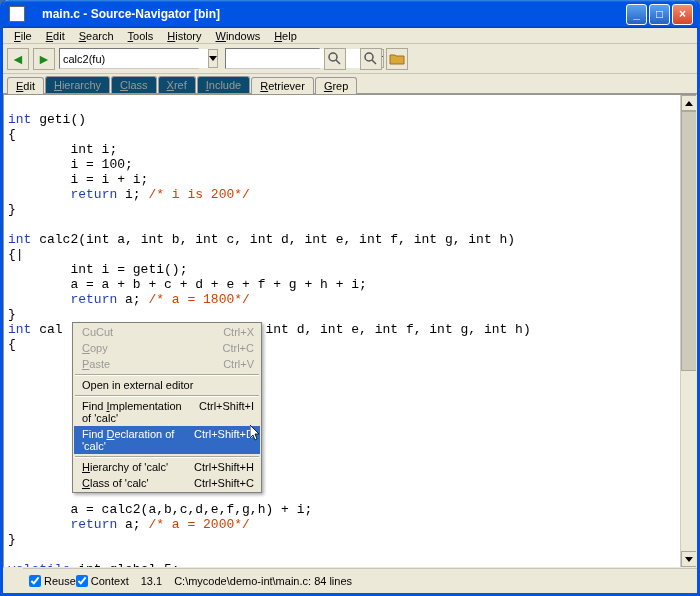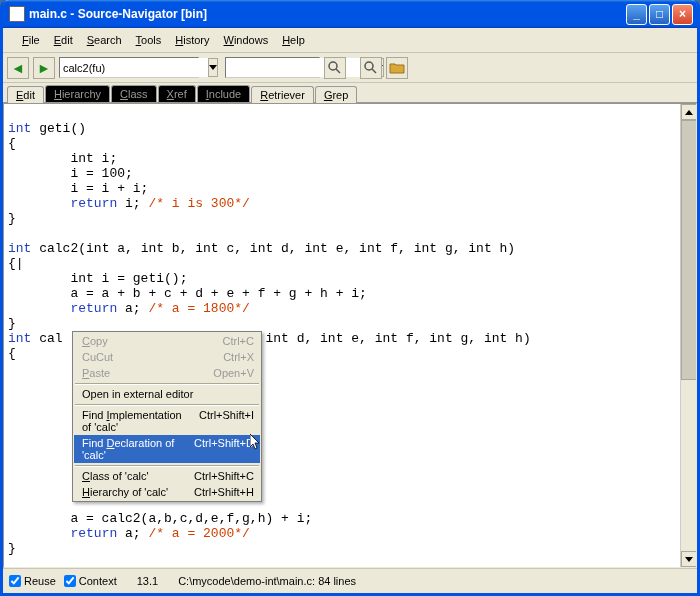--- a/index.html
+++ b/index.html
@@ -24,35 +24,35 @@
   height: 28px;
   background: linear-gradient(to bottom, #3c8cde 0%, #0054e3 8%, #0054e3 92%, #003db7 100%);
   display: flex; align-items: center;
   padding: 0 4px 0 6px;
   border-radius: 6px 6px 0 0;
 }
 .titlebar-icon {
   width: 16px; height: 16px; margin-right: 4px;
   background: #fff; border: 1px solid #666;
 }
-.titlebar-text { color: #fff; font-weight: bold; font-size: 12px; flex: 1; }
+.titlebar-text { color: #fff; font-weight: bold; font-size: 12px; flex: 1; margin-left: 13px; }
 .titlebar-btns { display: flex; gap: 2px; }
 .tb-btn {
   width: 21px; height: 21px;
   border: 1px solid #fff; border-radius: 3px;
   display: flex; align-items: center; justify-content: center;
   color: #fff; font-weight: bold; font-size: 12px;
   font-family: "Segoe UI", sans-serif;
 }
 .tb-min, .tb-max { background: linear-gradient(to bottom, #5aa3f3, #2363c2); }
 .tb-close { background: linear-gradient(to bottom, #f58d6f, #d6452b); }
 .menubar {
-  height: 25px; background: #ece9d8;
+  height: 16px; background: #ece9d8;
   display: flex; align-items: center;
-  padding: 0 12px;
+  padding: 0 4px;
   border-bottom: 1px solid #c7c5b8;
 }
 .menu-item { padding: 2px 7px; cursor: default; }
 .menu-item u { text-decoration: underline; }
 .toolbar {
   height: 30px; background: #ece9d8;
   display: flex; align-items: center;
   padding: 2px 4px; gap: 4px;
   border-bottom: 1px solid #c7c5b8;
 }
@@ -81,21 +81,21 @@
 .search-icon svg, .folder-icon svg { width: 16px; height: 16px; }
 .tabbar {
   height: 20px; background: #ece9d8;
   display: flex; align-items: flex-end;
   padding: 0 4px;
   border-bottom: 1px solid #999;
 }
 .tab {
   padding: 2px 8px; margin-right: 1px;
   border: 1px solid #999; border-bottom: none;
-  background: #000000; color: #999;
+  background: #0c4a6e; color: #999;
   border-radius: 3px 3px 0 0;
 }
 .tab.active { background: #ece9d8; color: #000; position: relative; top: 1px; }
 .tab u { text-decoration: underline; }
 .editor {
   flex: 1; background: #fff;
   overflow: hidden; position: relative;
   border: 1px inset #ece9d8;
 }
 .code {
@@ -133,21 +133,21 @@
   position: absolute;
   left: 246px; top: 330px;
   z-index: 20;
   width: 12px; height: 18px;
   pointer-events: none;
 }
 .statusbar {
   height: 20px; background: #ece9d8;
   border-top: 1px solid #c7c5b8;
   display: flex; align-items: center;
-  padding: 12px 6px; gap: 8px;
+  padding: 12px 6px;  margin-left: 20px;
 }
 .status-check { display: flex; align-items: center; gap: 3px; }
 .status-check input { width: 12px; height: 12px; }
 .status-text { margin-left: 12px; }
 .vscroll {
   position: absolute; right: 0; top: 0; bottom: 0;
   width: 16px; background: #ece9d8;
   border-left: 1px solid #ccc;
 }
 .vscroll-btn {
@@ -237,21 +237,21 @@
       <div class="tab active"><u>G</u>rep</div>
     </div>
 
   <div class="editor">
     <div class="code" id="code">
 <span class="kw">int </span><span class="fn">geti</span><span class="plain">()</span>
 <span class="plain">{</span>
 <span class="plain">        int i;</span>
 <span class="plain">        i = 100;</span>
 <span class="plain">        i = i + i;</span>
-<span class="plain">        </span><span class="kw">return</span><span class="plain"> i; </span><span class="cm">/* i is 300*/</span>
+<span class="plain">        </span><span class="kw">return</span><span class="plain"> i; </span><span class="cm">/* i is 200*/</span>
 <span class="plain">}</span>
 
 <span class="kw">int </span><span class="fn">calc2</span><span class="plain">(int a, int b, int c, int d, int e, int f, int g, int h)</span>
 <span class="plain">{|</span>
 <span class="plain">        int i = geti();</span>
 <span class="plain">        a = a + b + c + d + e + f + g + h + i;</span>
 <span class="plain">        </span><span class="kw">return</span><span class="plain"> a; </span><span class="cm">/* a = 1800*/</span>
 <span class="plain">}</span>
 <span class="kw">int </span><span class="fn">cal</span><span class="plain">                          int d, int e, int f, int g, int h)</span>
 <span class="plain">{</span>
@@ -267,53 +267,53 @@
 
 <span class="plain">        a = calc2(a,b,c,d,e,f,g,h) + i;</span>
 <span class="plain">        </span><span class="kw">return</span><span class="plain"> a; </span><span class="cm">/* a = 2000*/</span>
 <span class="plain">}</span>
 
 <span class="kw">volatile</span><span class="plain"> int </span><span class="fn">global</span><span class="plain">=5;</span>
 </div>
 
     <div class="context-menu" id="ctxmenu">
         <div class="ctx-item disabled">
+          <span>Cu<u></u>Cut</span>
+          <span class="ctx-shortcut">Ctrl+X</span>
+        </div>
+        <div class="ctx-item disabled">
           <span><u>C</u>opy</span>
           <span class="ctx-shortcut">Ctrl+C</span>
         </div>
         <div class="ctx-item disabled">
-          <span>Cu<u></u>Cut</span>
-          <span class="ctx-shortcut">Ctrl+X</span>
-        </div>
-        <div class="ctx-item disabled">
           <span><u>P</u>aste</span>
-          <span class="ctx-shortcut">Open+V</span>
+          <span class="ctx-shortcut">Ctrl+V</span>
         </div>
         <div class="ctx-sep"></div>
         <div class="ctx-item">
           <span>Open in external editor</span>
           <span class="ctx-shortcut"></span>
         </div>
         <div class="ctx-sep"></div>
         <div class="ctx-item">
           <span>Find <u>I</u>mplementation of 'calc'</span>
           <span class="ctx-shortcut">Ctrl+Shift+I</span>
         </div>
         <div class="ctx-item highlight">
           <span>Find <u>D</u>eclaration of 'calc'</span>
           <span class="ctx-shortcut">Ctrl+Shift+D</span>
         </div>
         <div class="ctx-sep"></div>
         <div class="ctx-item">
+          <span><u>H</u>ierarchy of 'calc'</span>
+          <span class="ctx-shortcut">Ctrl+Shift+H</span>
+        </div>
+        <div class="ctx-item">
           <span><u>C</u>lass of 'calc'</span>
           <span class="ctx-shortcut">Ctrl+Shift+C</span>
-        </div>
-        <div class="ctx-item">
-          <span><u>H</u>ierarchy of 'calc'</span>
-          <span class="ctx-shortcut">Ctrl+Shift+H</span>
         </div>
       </div>
 
     <div class="cursor-arrow">
       <svg viewBox="0 0 12 18">
           <path d="M0 0 L0 13 L3 10 L5 15 L7 14 L5 9 L9 9 Z" fill="#fff" stroke="#000" stroke-width="0.8"></path>
         </svg>
     </div>
 
     <div class="vscroll">

